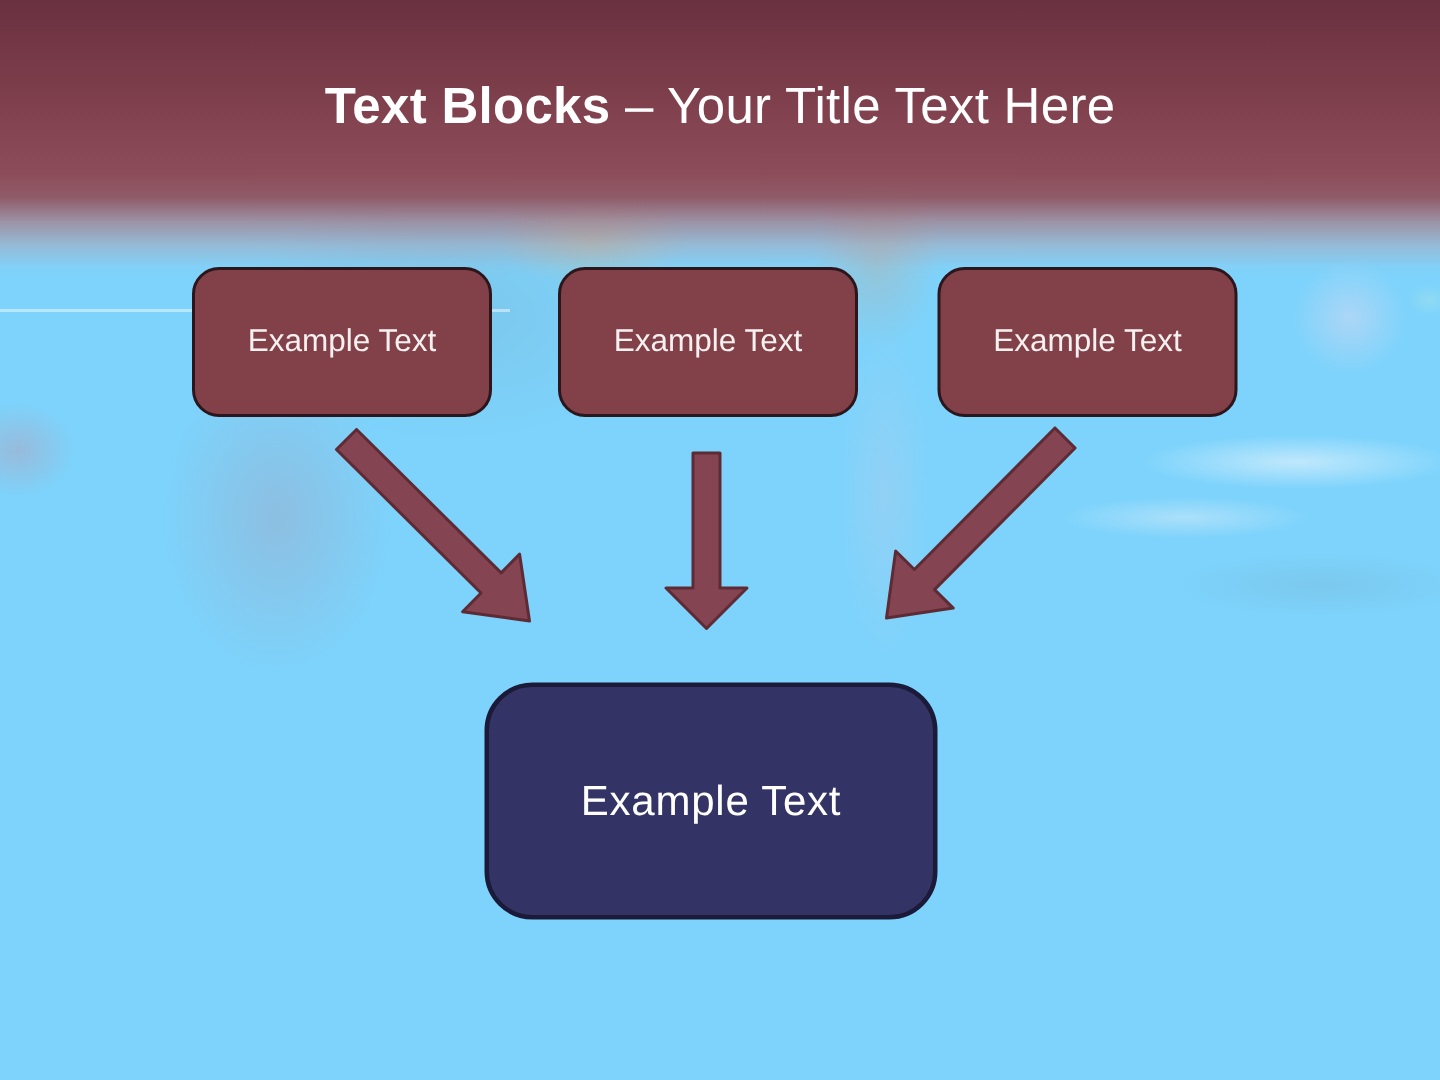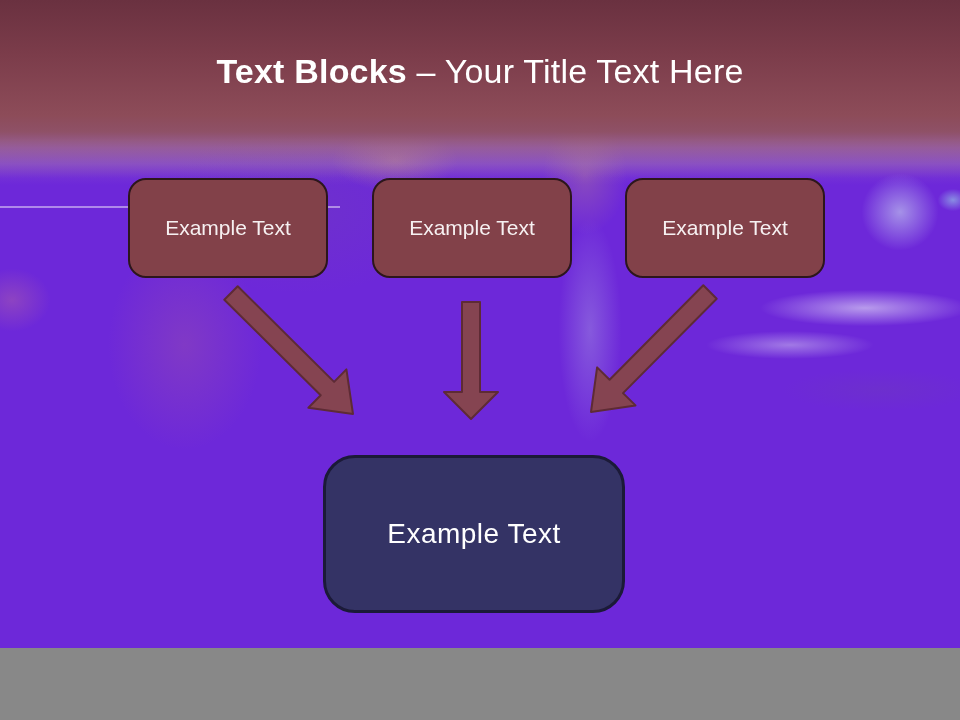--- a/index.html
+++ b/index.html
@@ -1,18 +1,18 @@
 <!DOCTYPE html>
 <html><head>
 <meta charset="utf-8">
 <style>
   html,body{margin:0;padding:0;background:#888;}
   .slide{
-    position:relative;width:960px;height:648px;overflow:hidden;
-    background:#6d28d9;
+    position:relative;width:960px;height:720px;overflow:hidden;
+    background:#7dd3fc;
     font-family:"Liberation Sans","DejaVu Sans",sans-serif;
   }
   
   .bg{
     position:absolute;inset:0;
     background:
       
       linear-gradient(rgba(255,255,255,.45),rgba(255,255,255,.45)) 0px 206px / 340px 2px no-repeat,
       
       radial-gradient(90px 45px at 395px 160px, rgba(228,176,110,.32), rgba(228,176,110,0) 70%),

